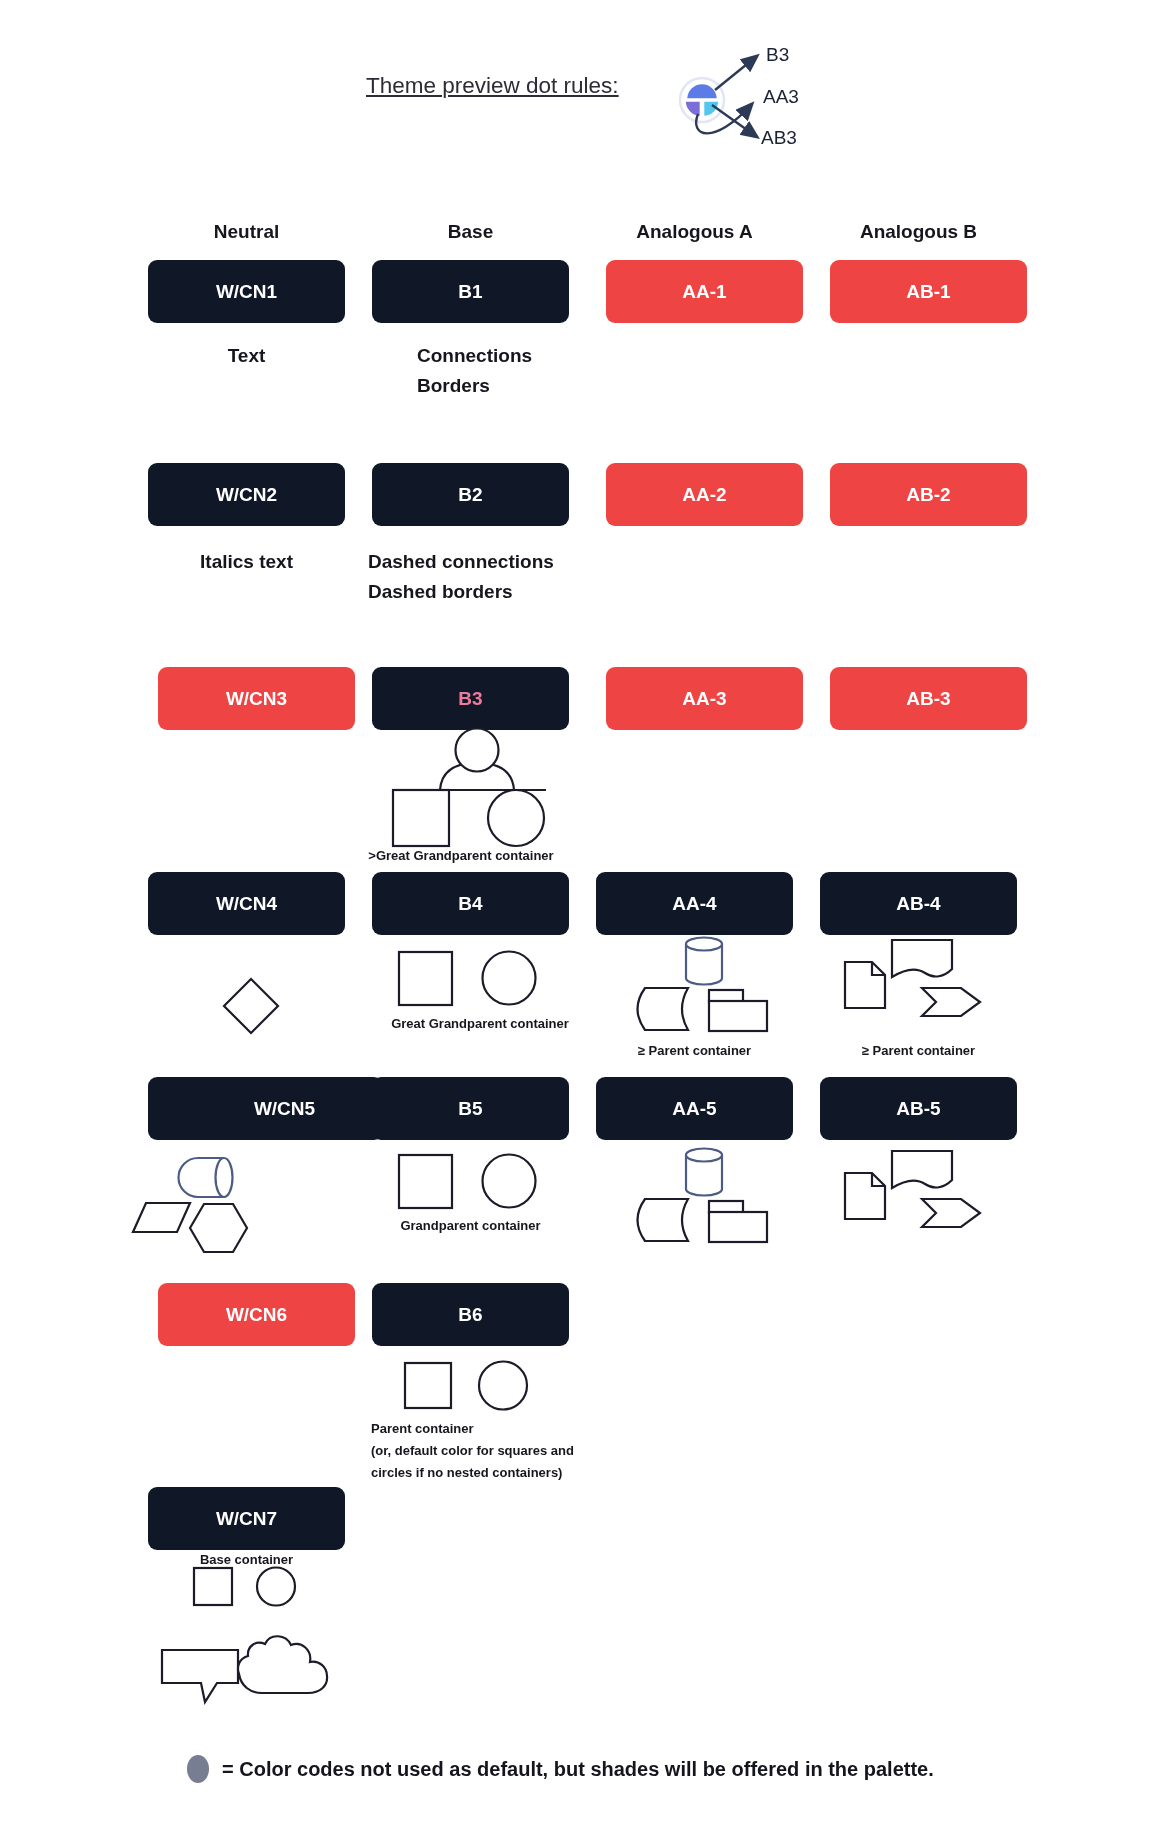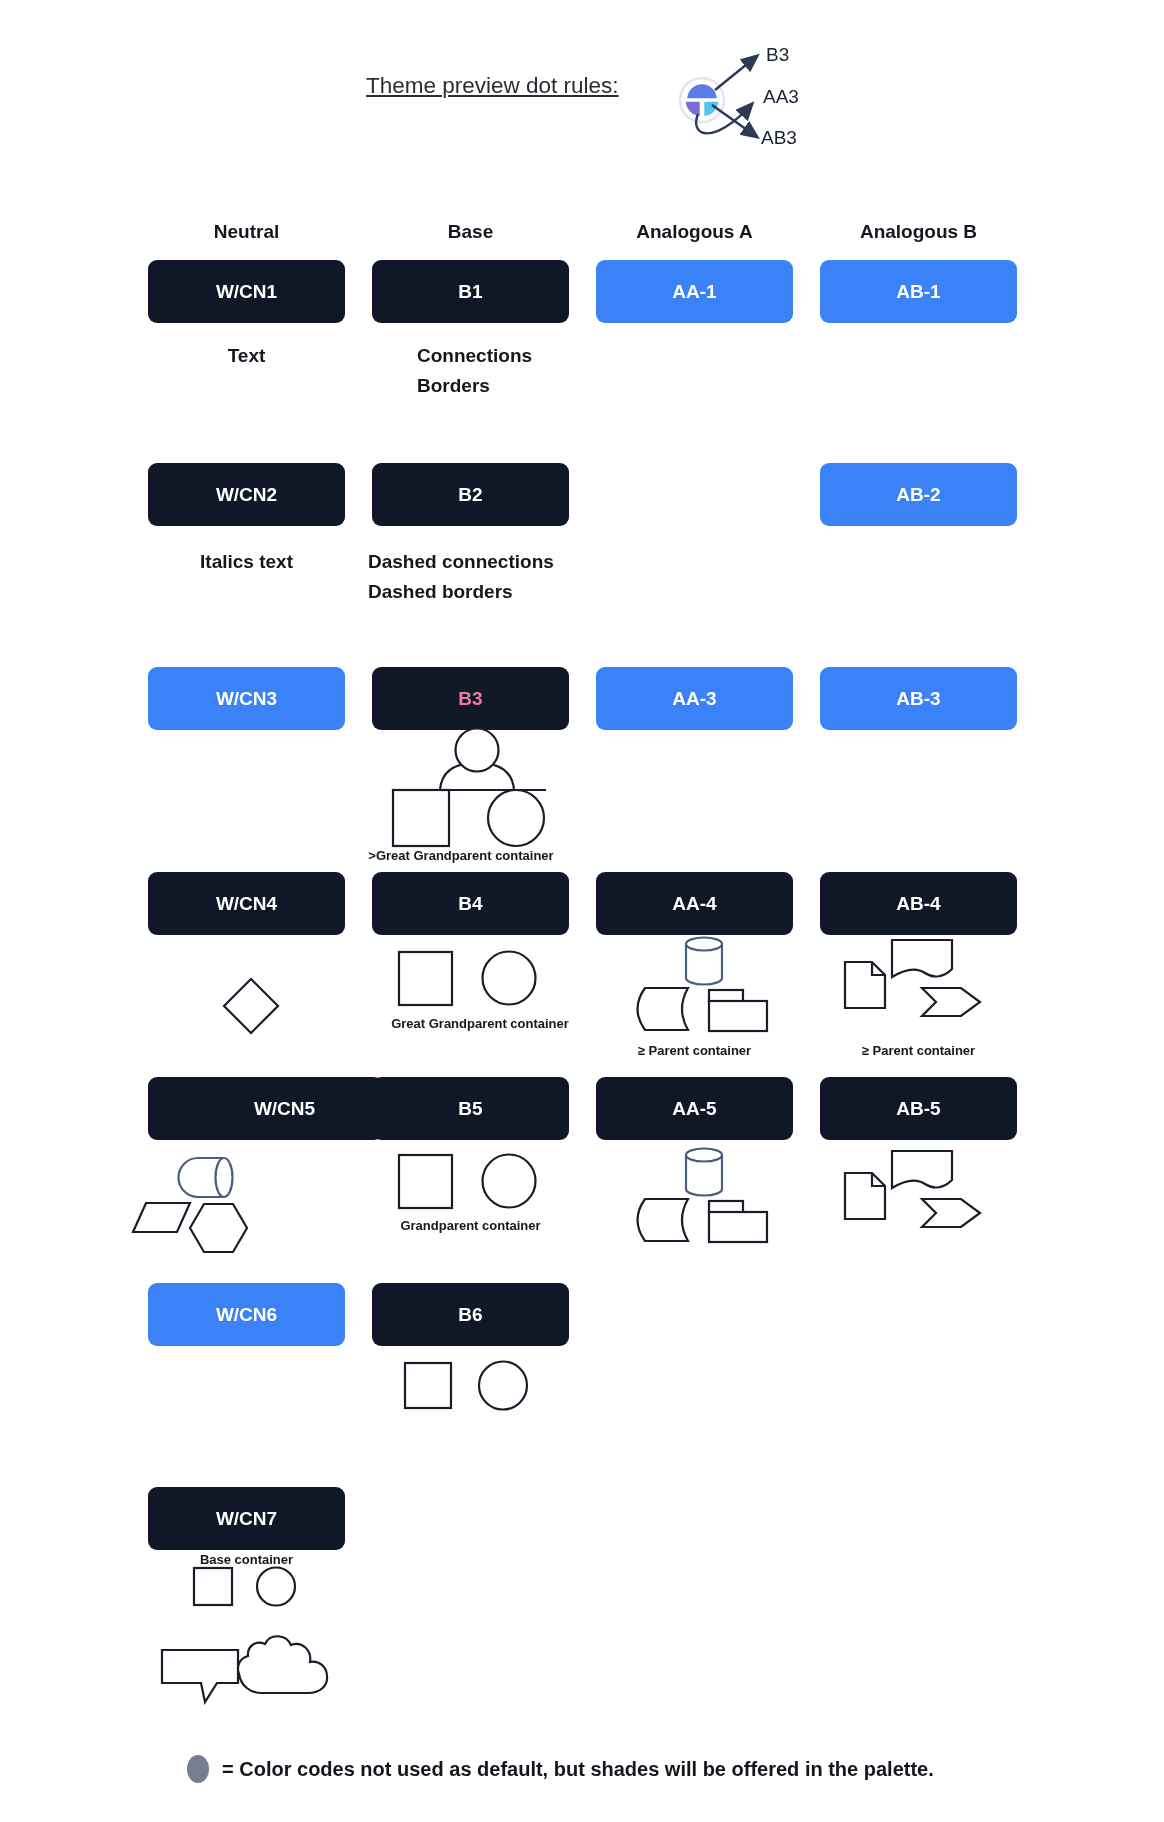--- a/index.html
+++ b/index.html
@@ -10,21 +10,21 @@
 
   .dot-label { position:absolute; font-size:19px; color:#1b2233; }
 
   .hdr { position:absolute; top:221px; width:197px; text-align:center;
          font-weight:bold; font-size:19px; color:#16161f; }
 
   .swatch { position:absolute; width:197px; height:63px; border-radius:9px;
             display:flex; align-items:center; justify-content:center;
             font-weight:bold; font-size:19px; color:#ffffff; }
   .swatch.dark { background:#101828; }
-  .swatch.gray { background:#3b82f6; }
+  .swatch.gray { background:#ef4444;margin-left:10px; }
 
   .ann { position:absolute; font-weight:bold; color:#16161f; }
   .ann.big { font-size:19px; line-height:30px; }
   .ann.small { font-size:13px; line-height:16px; }
   .ann.multi { line-height:22px; }
   .center { text-align:center; }
 
   svg.overlay { position:absolute; left:0; top:0; }
   .sh  { fill:#ffffff; stroke:#1B1B29; stroke-width:2.2; }
   .ln  { stroke:#1B1B29; stroke-width:2.2; fill:none; }
@@ -48,20 +48,21 @@
   <div class="hdr" style="left:372px;">Base</div>
   <div class="hdr" style="left:596px;">Analogous A</div>
   <div class="hdr" style="left:820px;">Analogous B</div>
 
   <div class="swatch dark" style="left:148px; top:260px;text-align:center;">W/CN1</div>
   <div class="swatch dark" style="left:372px; top:260px;">B1</div>
   <div class="swatch gray" style="left:596px; top:260px;">AA-1</div>
   <div class="swatch gray" style="left:820px; top:260px;">AB-1</div>
   <div class="swatch dark" style="left:148px; top:463px;">W/CN2</div>
   <div class="swatch dark" style="left:372px; top:463px;">B2</div>
+  <div class="swatch gray" style="left:596px; top:463px;">AA-2</div>
   <div class="swatch gray" style="left:820px; top:463px;">AB-2</div>
   <div class="swatch gray" style="left:148px; top:667px;">W/CN3</div>
   <div class="swatch dark" style="left: 372px; top: 667px; color: rgb(240, 122, 155);">B3</div>
   <div class="swatch gray" style="left:596px; top:667px;">AA-3</div>
   <div class="swatch gray" style="left:820px; top:667px;">AB-3</div>
   <div class="swatch dark" style="left:148px; top:872px;">W/CN4</div>
   <div class="swatch dark" style="left:372px; top:872px;">B4</div>
   <div class="swatch dark" style="left:596px; top:872px;">AA-4</div>
   <div class="swatch dark" style="left:820px; top:872px;">AB-4</div>
   <div class="swatch dark" style="left:148px; top:1077px;padding-left:38px;">W/CN5</div>
@@ -80,20 +81,25 @@
   <div class="ann big center" style="left:148px; top:547px; width:197px;">Italics text</div>
   <div class="ann big" style="left:368px; top:547px;">
     <div>Dashed connections</div>
     <div>Dashed borders</div>
   </div>
   <div class="ann small center" style="left:345px; top:848px; width:232px;">&gt;Great Grandparent container</div>
   <div class="ann small center" style="left:364px; top:1016px; width:232px;">Great Grandparent container</div>
   <div class="ann small center" style="left:596px; top:1043px; width:197px;">≥  Parent container</div>
   <div class="ann small center" style="left:820px; top:1043px; width:197px;">≥ Parent container</div>
   <div class="ann small center" style="left:372px; top:1218px; width:197px;">Grandparent container</div>
+  <div class="ann small multi" style="left:371px; top:1418px; width:310px;">
+    <div>Parent container</div>
+    <div>(or, default color for squares and</div>
+    <div>circles if no nested containers)</div>
+  </div>
   <div class="ann small center" style="left:148px; top:1552px; width:197px;">Base container</div>
 
   <div class="legend-text">= Color codes not used as default, but shades will be offered in the palette.</div>
 
   <svg class="overlay" width="1164" height="1822" viewBox="0 0 1164 1822">
     <defs>
       <marker id="ah" markerWidth="9" markerHeight="8" refX="6.5" refY="3.5" orient="auto">
         <path d="M0,0 L8,3.5 L0,7 Z" fill="#2D3A55"></path>
       </marker>
       <g id="g-aa">

